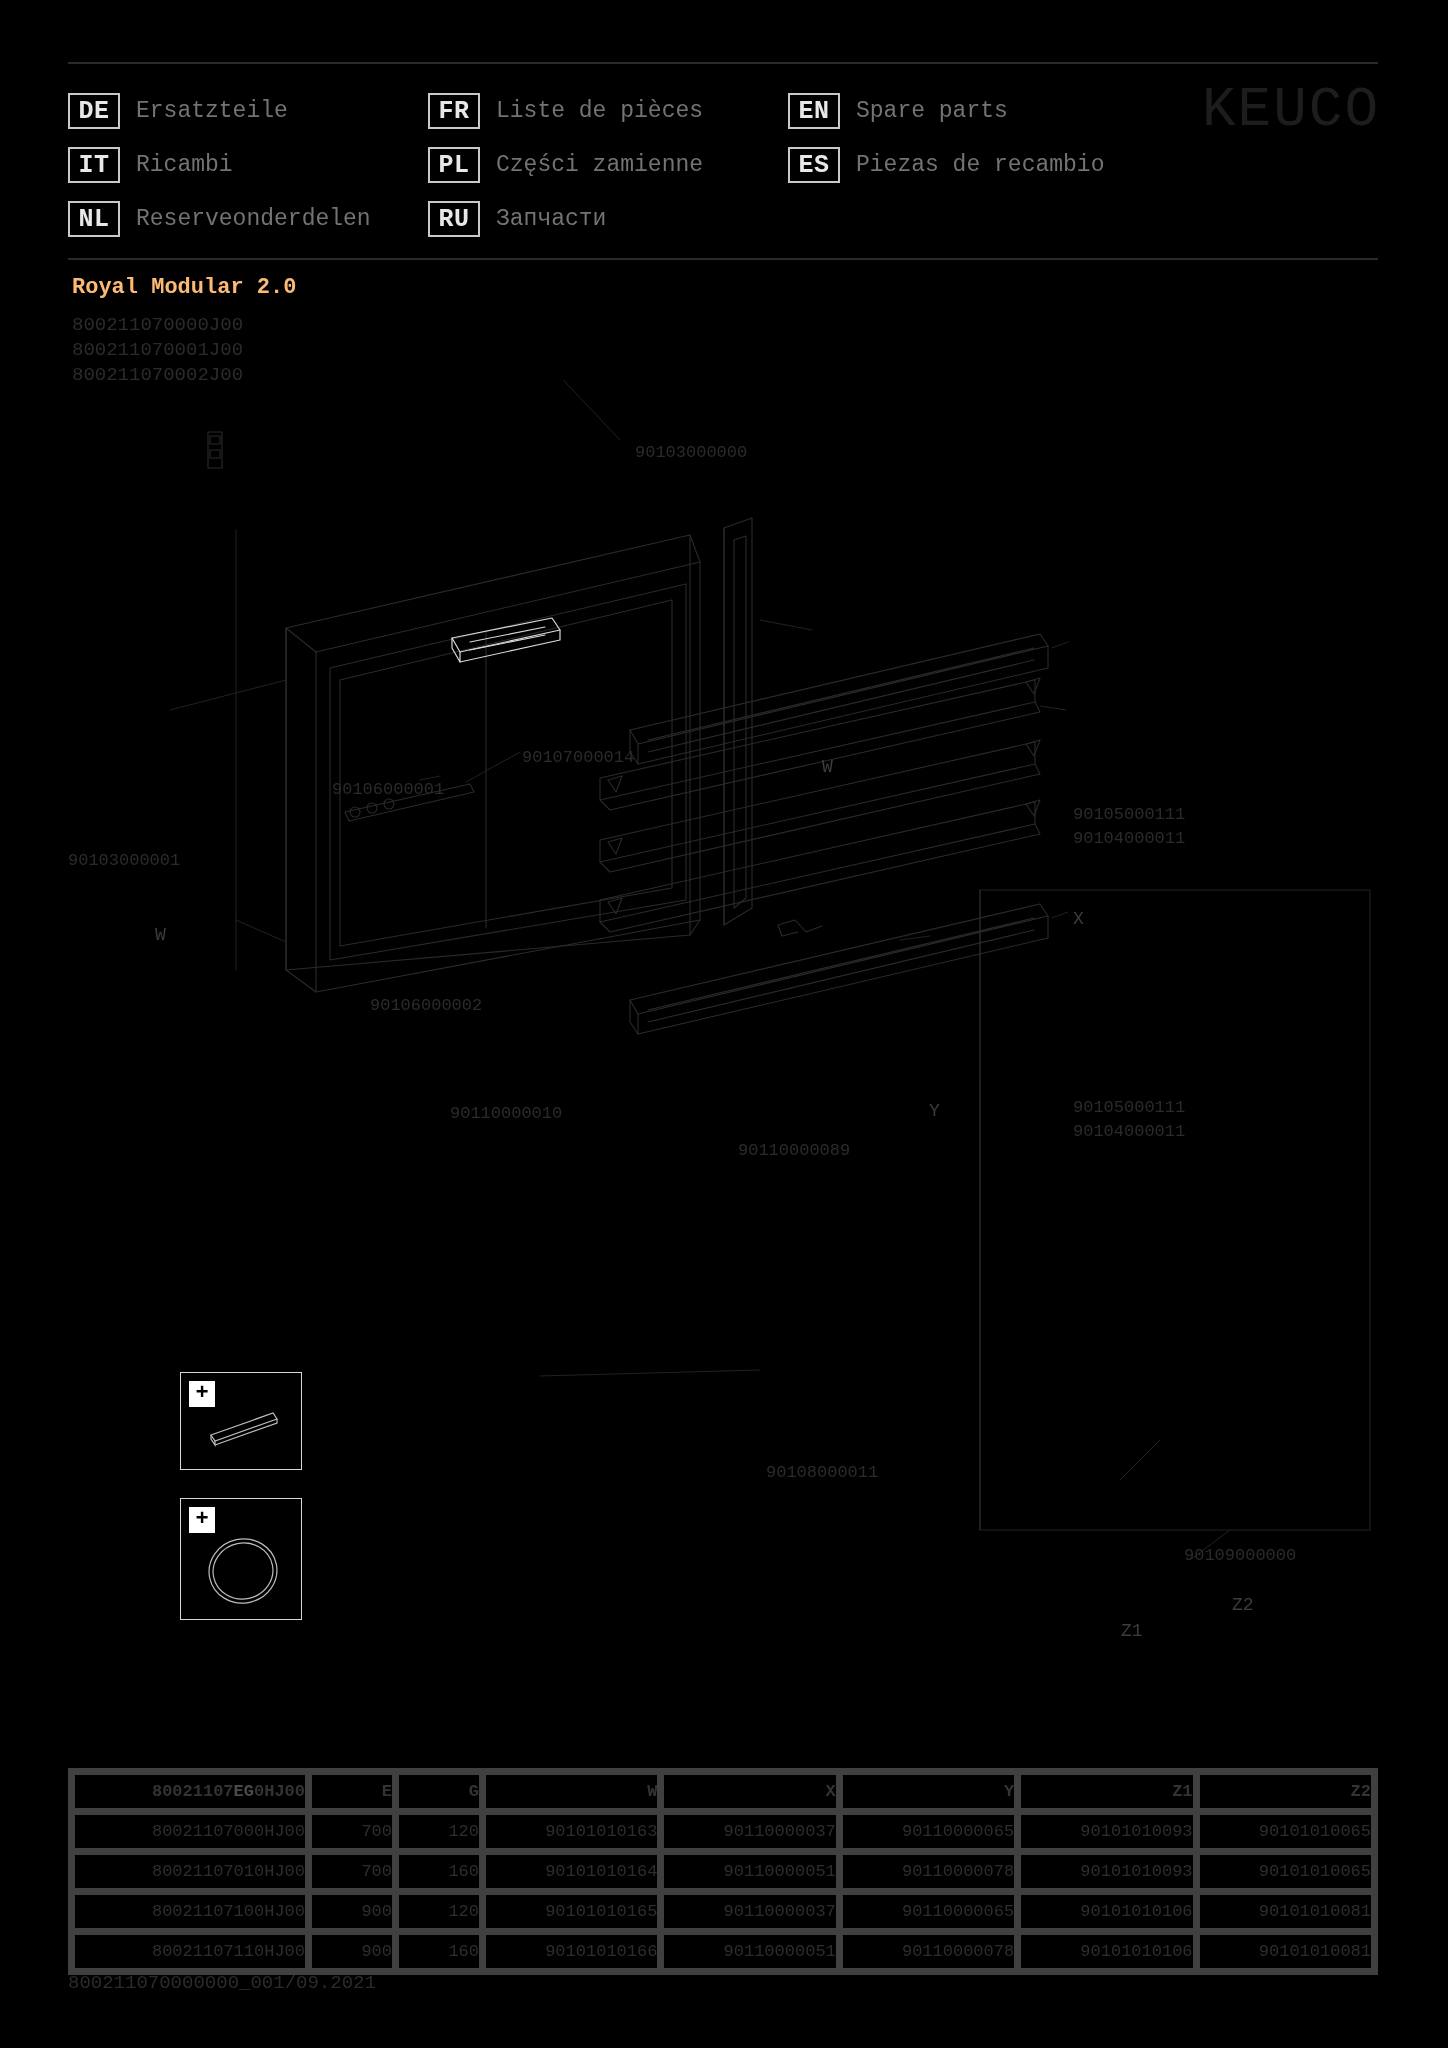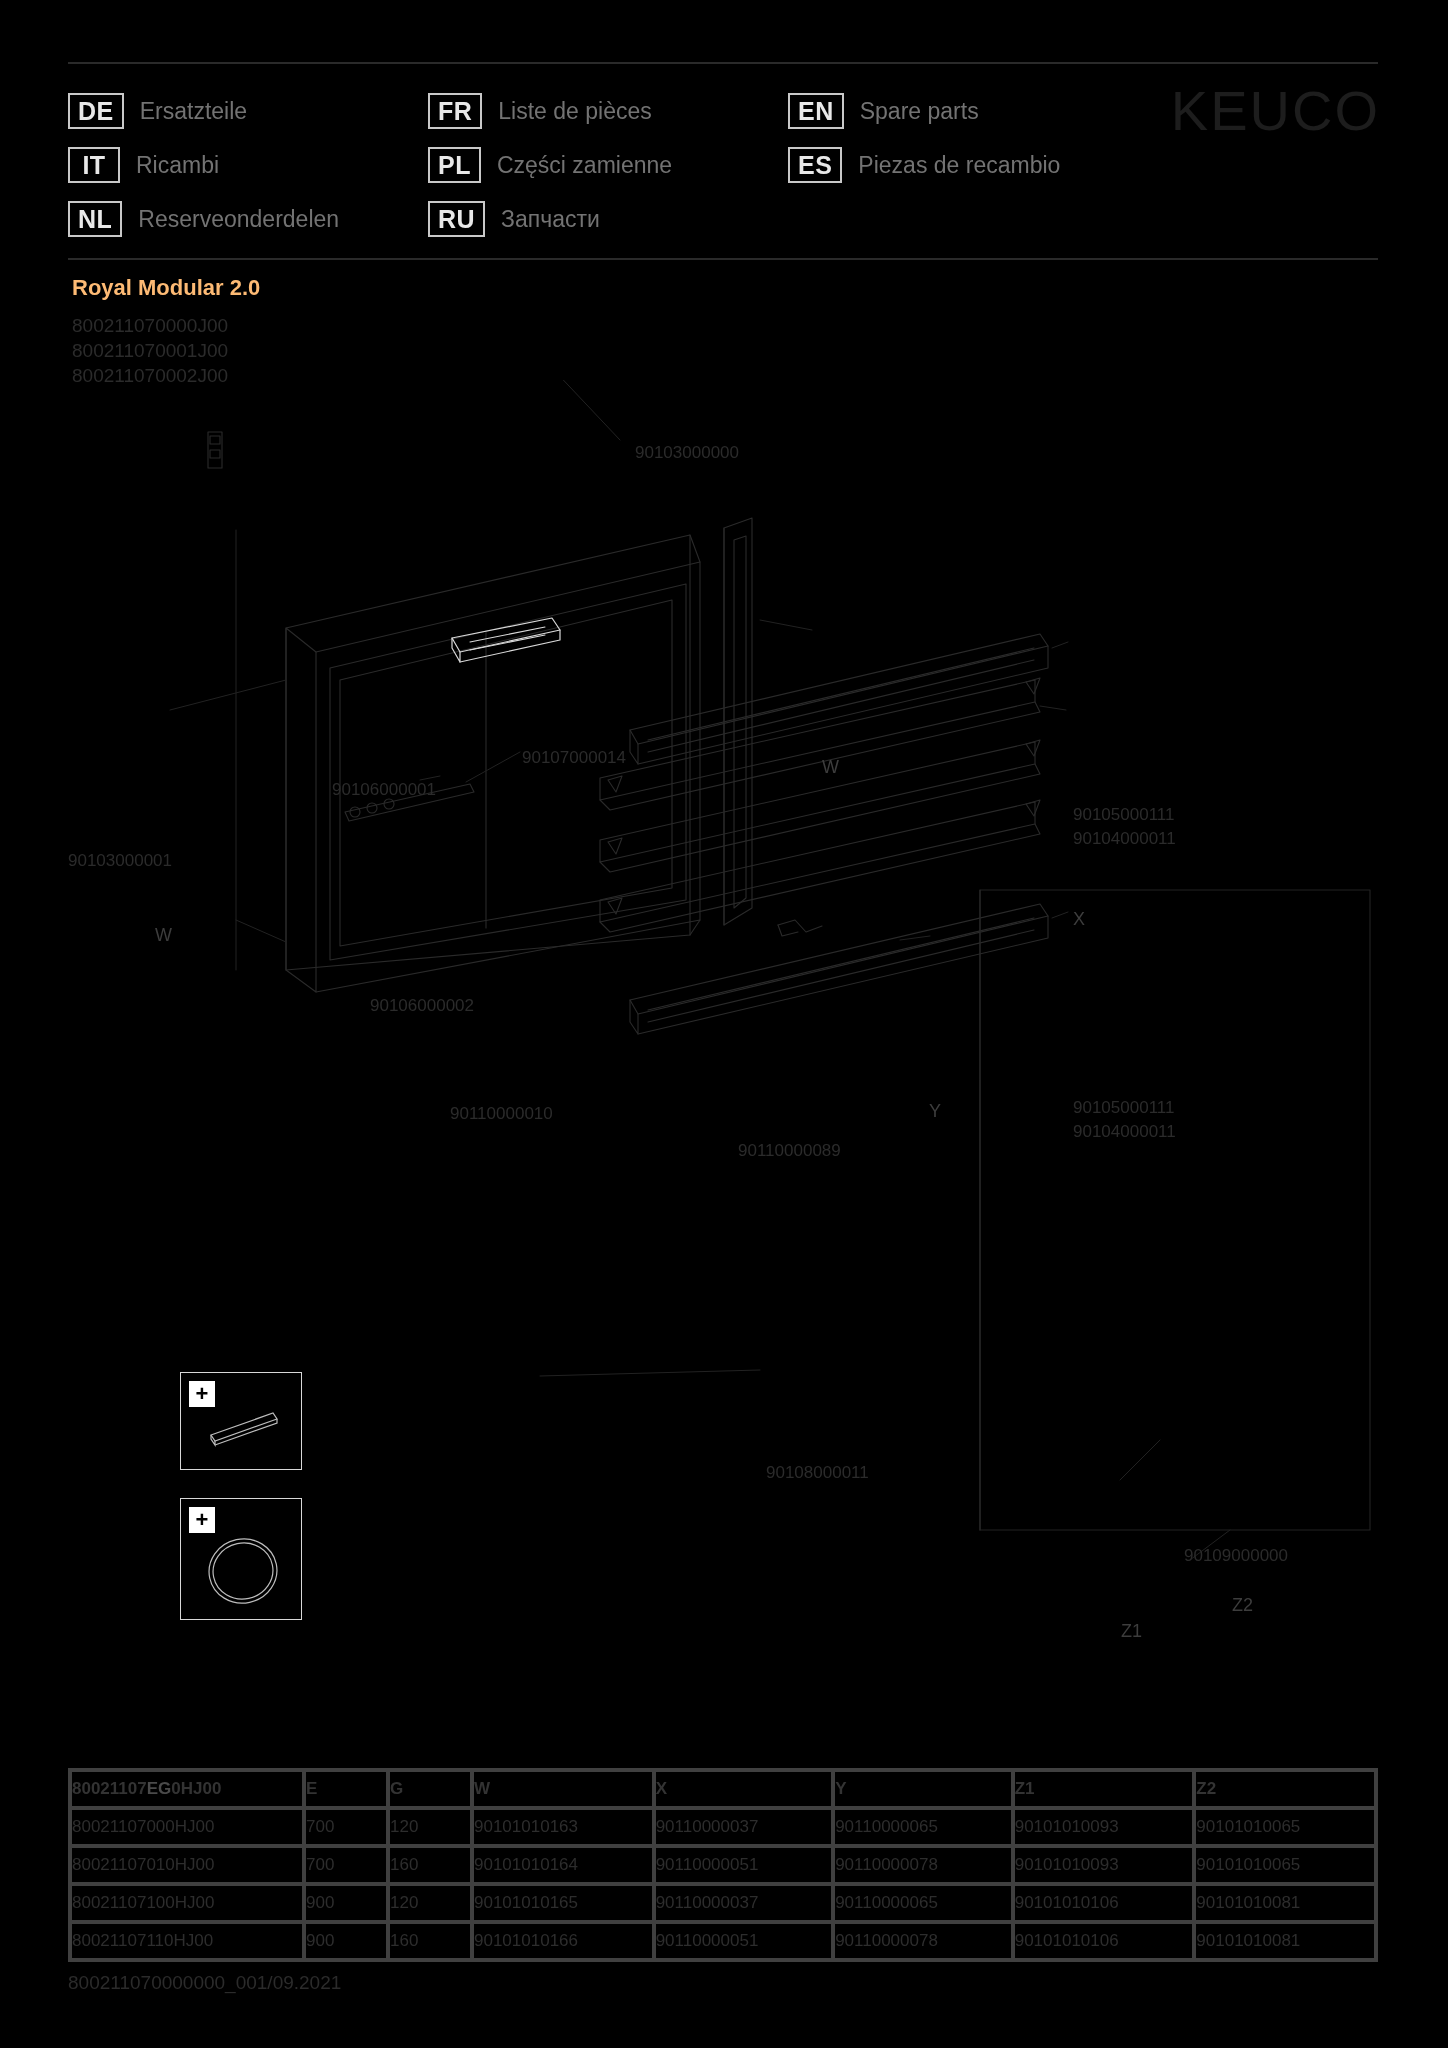--- a/index.html
+++ b/index.html
@@ -12,20 +12,21 @@
     height: 2048px;
     position: relative;
     font-family: "Liberation Sans", sans-serif;
     color: #3a3a3a;
     overflow: hidden;
   }
 
   .page {
     position: absolute;
     inset: 0;
+    font-family: Liberation Mono, monospace;
   }
 
   
   .rule {
     position: absolute;
     left: 68px;
     width: 1310px;
     height: 2px;
     background: #2a2a2a;
   }
@@ -150,22 +151,22 @@
     width: 1310px;
   }
   table.parts {
     border-collapse: collapse;
     width: 1310px;
     font-size: 17px;
     color: #2d2d2d;
   }
   table.parts th,
   table.parts td {
-    border: 4px solid #404040;
-    text-align: left;
+    border: 7px solid #404040;
+    text-align: right;
     padding: 7px 0;
     font-weight: normal;
     white-space: nowrap;
   }
   table.parts th {
     font-weight: bold;
     color: #333333;
   }
   table.parts th.first, table.parts td.first {
     width: 230px;

